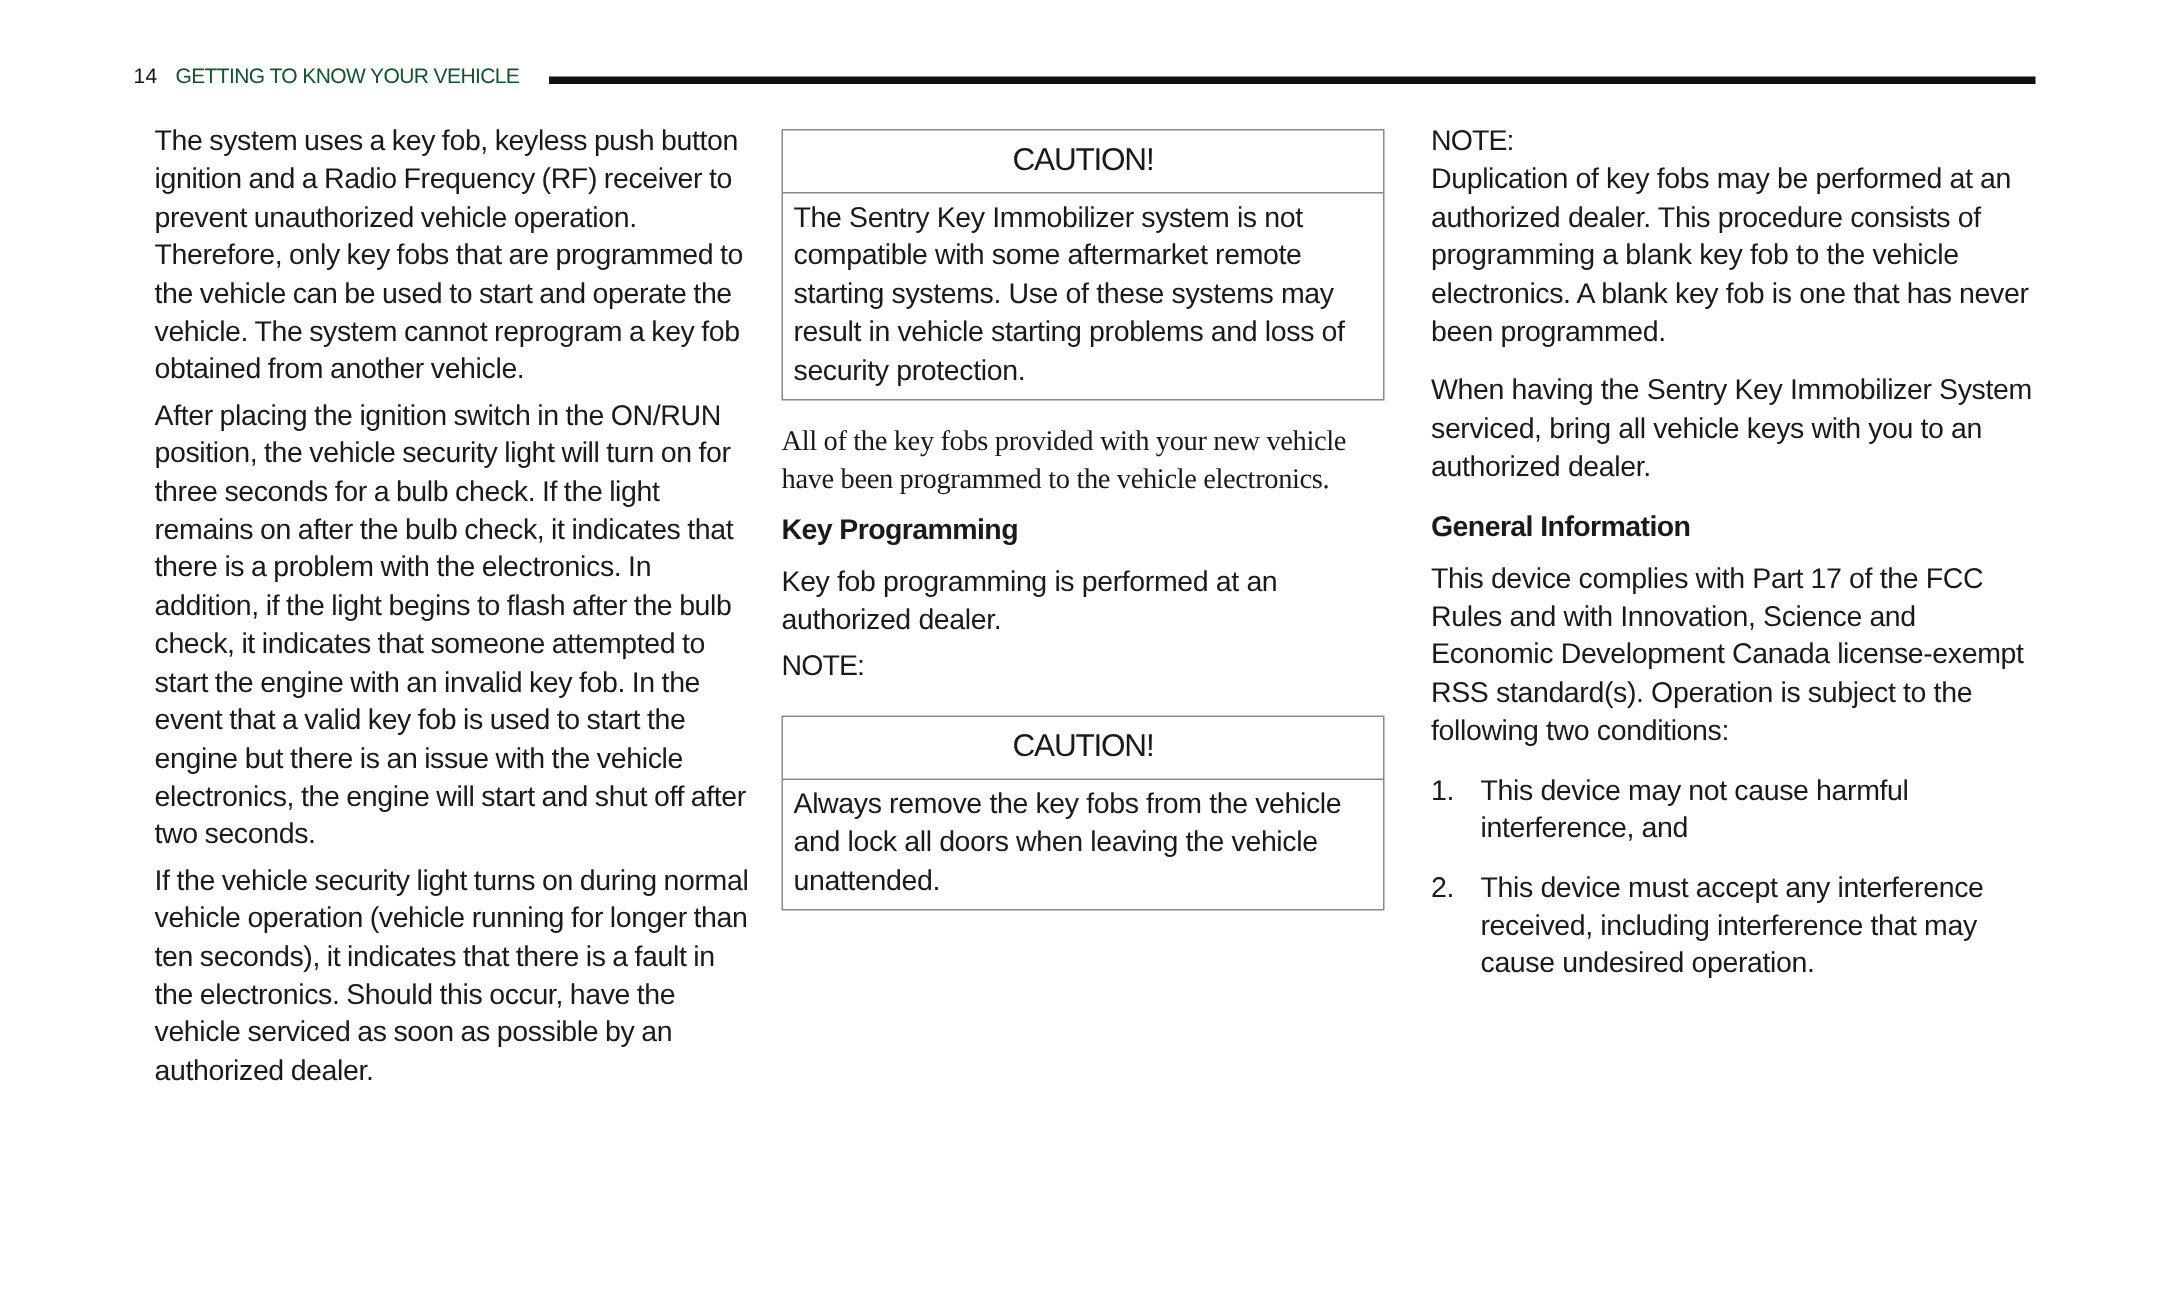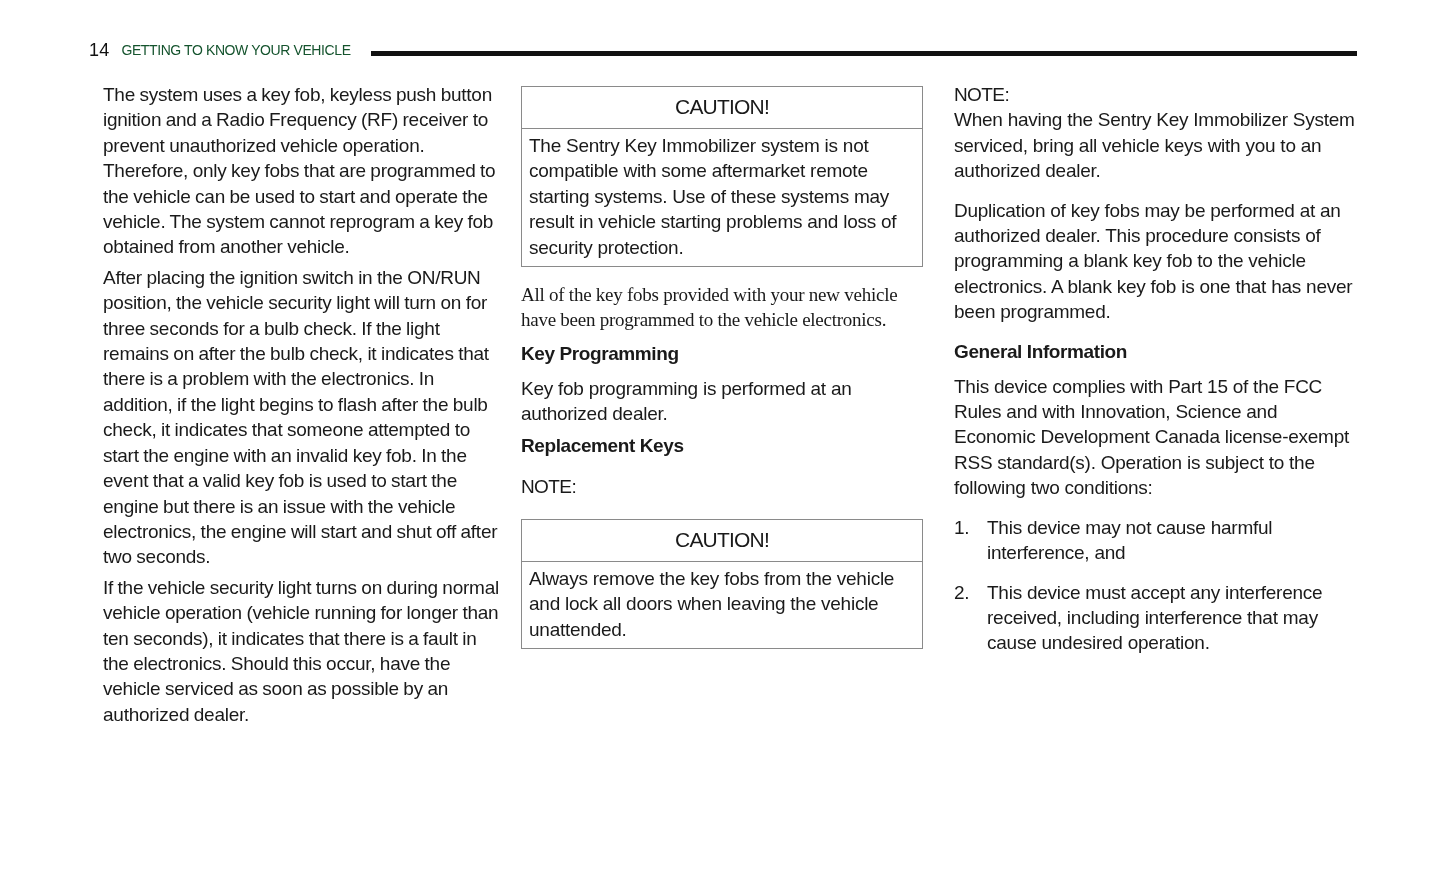--- a/index.html
+++ b/index.html
@@ -5,21 +5,21 @@
     html, body { margin:0; padding:0; background:#ffffff; }
     body {
       width:1445px; height:874px; position:relative; overflow:hidden;
       font-family:"Liberation Sans", "DejaVu Sans", sans-serif;
       color:#1a1a1a;
     }
     .header {
       position:absolute; left:89px; top:38px; width:1268px; height:24px;
       display:flex; align-items:center;
     }
-    .page-num { font-size:18px; color:#111; margin-right:12px; letter-spacing:0.2px; }
+    .page-num { font-size:14px; color:#111; margin-right:12px; letter-spacing:0.2px; }
     .section-title { font-size:14px; color:#14532d; letter-spacing:-0.4px; white-space:nowrap; }
     .rule { flex:1; height:5px; background:#111; margin-left:20px; margin-top:6px; }
 
     .col { position:absolute; top:82px; width:402px; }
     .col1 { left:103px; }
     .col2 { left:521px; }
     .col3 { left:954px; }
 
     p { margin:0 0 5px 0; font-size:19px; line-height:25.4px; letter-spacing:-0.25px; }
     .col1 p { word-spacing:-0.5px; }
@@ -60,34 +60,33 @@
 </div>
 
 <div class="col col2">
   <div class="caution" style="margin-top:4px;">
     <div class="caution-title">CAUTION!</div>
     <div class="caution-body">The Sentry Key Immobilizer system is not compatible with some aftermarket remote starting systems. Use of these systems may result in vehicle starting problems and loss of security protection.</div>
   </div>
   <p style="margin-top:15px;font-family:Liberation Serif, serif;">All of the key fobs provided with your new vehicle have been programmed to the vehicle electronics.</p>
   <div class="heading" style="margin-top:8px;">Key Programming</div>
   <p>Key fob programming is performed at an authorized dealer.</p>
-  <div class="heading" style="margin-top:6px;margin-bottom:16px;">Replacement Keys</div>
   <div class="note-label">NOTE:</div>
   <div class="caution" style="margin-top:20px;">
     <div class="caution-title">CAUTION!</div>
     <div class="caution-body">Always remove the key fobs from the vehicle and lock all doors when leaving the vehicle unattended.</div>
   </div>
 </div>
 
 <div class="col col3">
   <div class="note-label">NOTE:</div>
+  <p style="margin-bottom:14px;">Duplication of key fobs may be performed at an authorized dealer. This procedure consists of programming a blank key fob to the vehicle electronics. A blank key fob is one that has never been programmed.</p>
   <p style="margin-bottom:14px;">When having the Sentry Key Immobilizer System serviced, bring all vehicle keys with you to an authorized dealer.</p>
-  <p style="margin-bottom:14px;">Duplication of key fobs may be performed at an authorized dealer. This procedure consists of programming a blank key fob to the vehicle electronics. A blank key fob is one that has never been programmed.</p>
   <div class="heading">General Information</div>
-  <p style="margin-bottom:14px;">This device complies with Part 15 of the FCC Rules and with Innovation, Science and Economic Development Canada license-exempt RSS standard(s). Operation is subject to the following two conditions:</p>
+  <p style="margin-bottom:14px;">This device complies with Part 17 of the FCC Rules and with Innovation, Science and Economic Development Canada license-exempt RSS standard(s). Operation is subject to the following two conditions:</p>
   <ol class="conditions">
     <li>
       <span class="num">1.</span>
       <span>This device may not cause harmful interference, and</span>
     </li>
     <li>
       <span class="num">2.</span>
       <span>This device must accept any interference received, including interference that may cause undesired operation.</span>
     </li>
   </ol>

